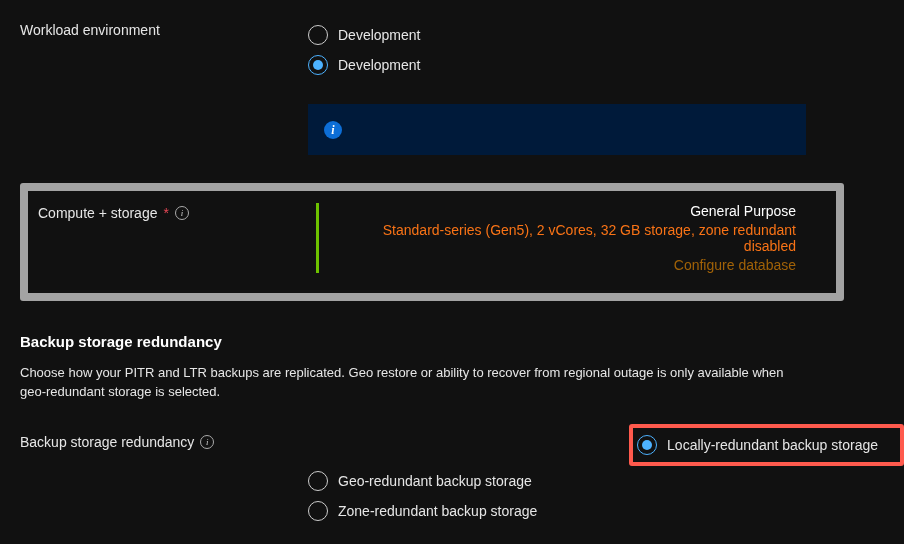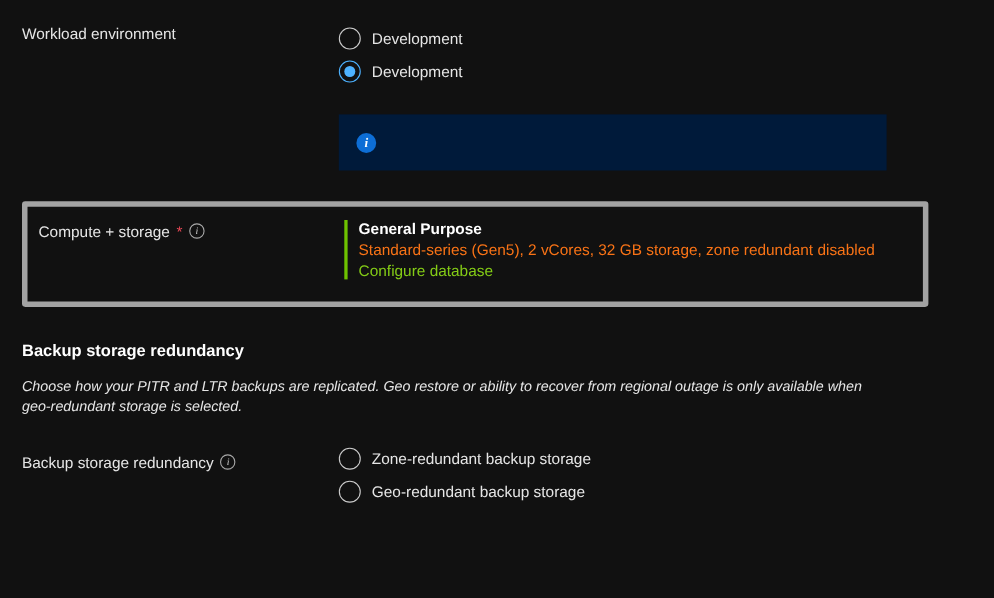--- a/index.html
+++ b/index.html
@@ -22,20 +22,21 @@
       width: 288px;
       flex-shrink: 0;
       display: flex;
       align-items: center;
       gap: 6px;
       padding-top: 2px;
     }
     .content-col {
       flex: 1;
       padding-right: 30px;
+      text-align: right;
     }
     .required {
       color: #e74856;
     }
     .info-icon {
       width: 14px;
       height: 14px;
       border: 1px solid #aaa;
       border-radius: 50%;
       display: inline-flex;
@@ -94,62 +95,61 @@
       justify-content: center;
       color: #fff;
       font-style: italic;
       font-family: Georgia, serif;
       font-size: 12px;
       font-weight: bold;
       flex-shrink: 0;
       margin-top: 1px;
     }
     .highlight-red {
-      border: 5px solid #a3a3a3;
+      border: 8px solid #a3a3a3;
       border-radius: 3px;
       padding: 12px 10px 12px 0;
       margin-right: 60px;
     }
     .compute-highlight {
       margin-top: 28px;
     }
     .compute-row .label-col {
       padding-left: 10px;
     }
     .compute-block {
       border-left: 3px solid #6ec200;
       padding-left: 10px;
     }
     .compute-title {
-      font-weight: 700;
+      font-weight: 400;
       color: #fff;
       margin-bottom: 3px;
     }
     .compute-detail {
       color: #f97316;
       margin-bottom: 3px;
     }
     .link {
-      color: #84cc16;
+      color: #a16207;
       cursor: pointer;
     }
     .section-title {
       font-weight: 700;
       font-size: 15px;
       color: #fff;
       margin-top: 32px;
       margin-bottom: 14px;
     }
     .desc {
       color: #e6e6e6;
       font-size: 13px;
       line-height: 1.45;
       margin-bottom: 22px;
       max-width: 780px;
-      font-style: italic;
     }
     .backup-row .content-col {
       padding-right: 0;
     }
     .backup-highlight {
       display: inline-flex;
       border: 4px solid #ff5a4d;
       border-radius: 3px;
       padding: 2px 22px 2px 4px;
     }
@@ -200,22 +200,30 @@
 
 <div class="section-title">Backup storage redundancy</div>
 <div class="desc">Choose how your PITR and LTR backups are replicated. Geo restore or ability to recover from regional outage is only available when geo-redundant storage is selected.</div>
 
 <div class="row backup-row">
   <div class="label-col">
     <span>Backup storage redundancy</span>
     <span class="info-icon">i</span>
   </div>
   <div class="content-col">
+    <div class="backup-highlight">
+      <div class="radio-option">
+        <span class="radio-circle selected">
+            <span class="radio-dot"></span>
+          </span>
+        <span>Locally-redundant backup storage</span>
+      </div>
+    </div>
+    <div class="radio-option">
+      <span class="radio-circle"></span>
+      <span>Geo-redundant backup storage</span>
+    </div>
     <div class="radio-option">
       <span class="radio-circle"></span>
       <span>Zone-redundant backup storage</span>
     </div>
-    <div class="radio-option">
-      <span class="radio-circle"></span>
-      <span>Geo-redundant backup storage</span>
-    </div>
   </div>
 </div>
 
 </body></html>

